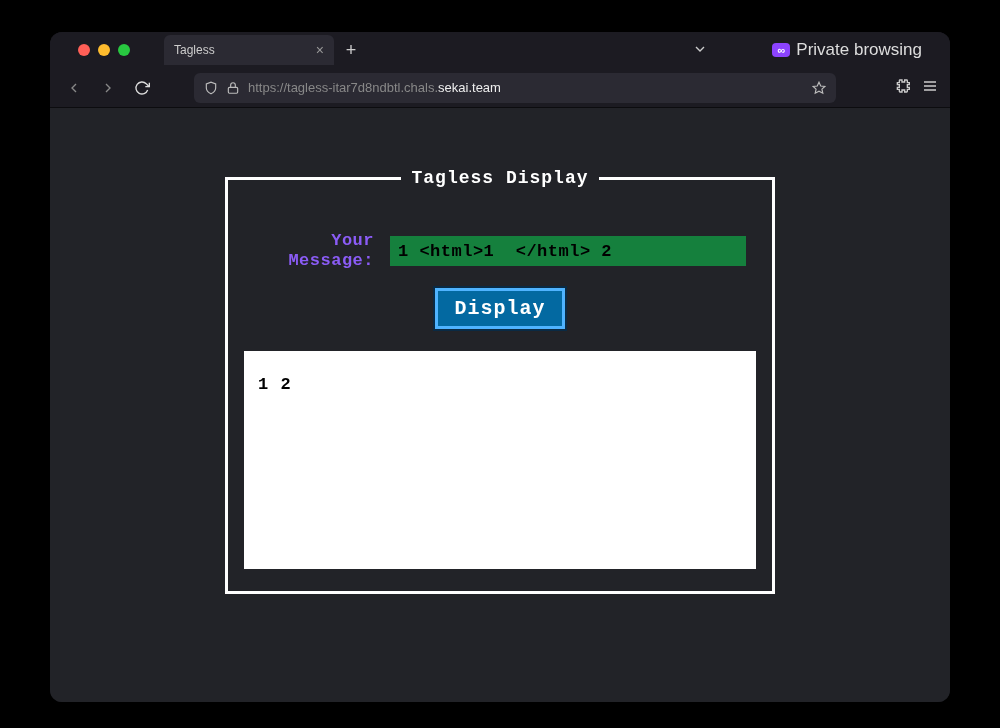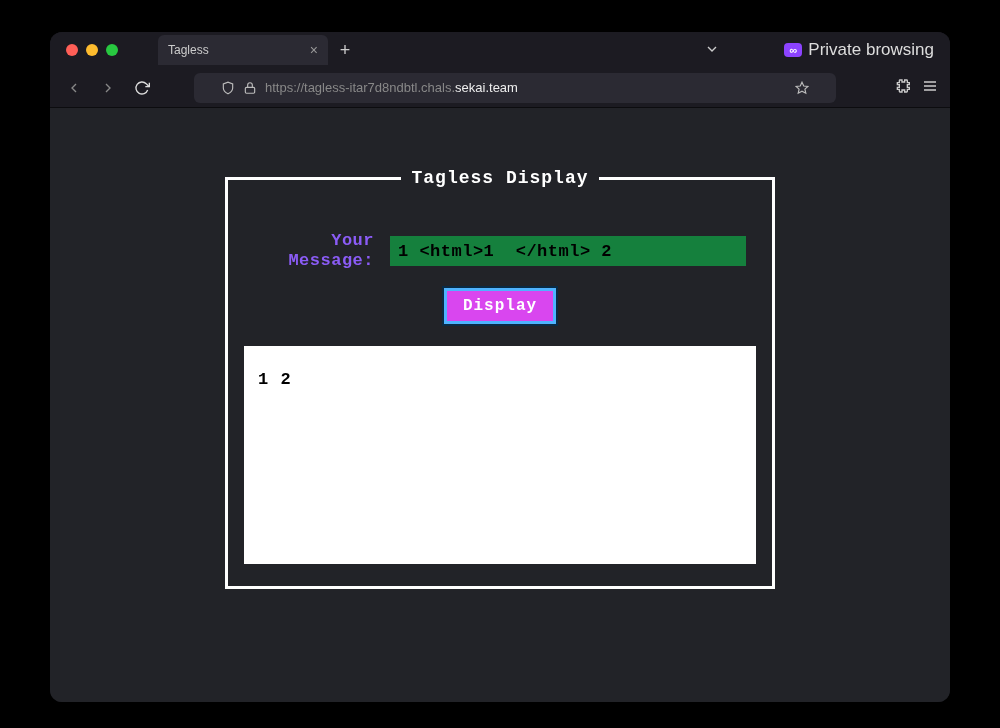--- a/index.html
+++ b/index.html
@@ -14,22 +14,22 @@
     overflow: hidden;
     box-shadow: 0 10px 40px rgba(0,0,0,0.6);
   }
   
   
   .titlebar {
     height: 36px;
     background: #1c1b22;
     display: flex;
     align-items: center;
-    padding: 0 16px;
-    gap: 20px;
+    padding: 0 28px;
+    gap: 14px;
   }
   .traffic { display: flex; gap: 8px; align-items: center; }
   .traffic span { width: 12px; height: 12px; border-radius: 50%; display:block; }
   .tl-close { background:#ff5f57; }
   .tl-min { background:#febc2e; }
   .tl-max { background:#28c840; }
   
   .tabs { display:flex; align-items:center; margin-left: 20px; height:100%; gap:4px;}
   .tab {
     background:#2b2a33;
@@ -70,21 +70,21 @@
   .nav-btn.enabled{ color:#ddd;}
   .nav-btn svg{ width:16px;height:16px; stroke:currentColor; fill:none; stroke-width:2;}
   
   .urlbar {
     flex:1;
     background:#2b2a33;
     height:30px;
     border-radius:6px;
     display:flex;
     align-items:center;
-    padding:0 27px;
+    padding:0 10px;
     gap:8px;
     color:#bbb;
     font-size:13px;
     margin:0 50px 0 30px;
   }
   .url-display { flex:1; white-space:nowrap; overflow:hidden; }
   .url-dim{ color:#888;}
   .url-bright{ color:#eee;}
   .shield,.lock,.star{ color:#bbb; display:flex;}
   .shield svg,.lock svg,.star svg{ width:14px;height:14px;}
@@ -147,27 +147,27 @@
     font-family:'Courier New',monospace;
     font-weight:bold;
     font-size:17px;
     padding:2px 8px;
     color:#000;
     letter-spacing:0.5px;
   }
   
   .btn-row{ display:flex; justify-content:center; margin-bottom:22px;}
   .display-btn{
-    background:#d946ef;
+    background:#0369a1;
     color:#fff;
     border:3px solid #4fb3ff;
     outline:2px solid #0a2a44;
     font-family:'Courier New',monospace;
     font-weight:bold;
-    font-size:16px;
+    font-size:20px;
     padding:6px 16px;
     cursor:pointer;
     letter-spacing:1px;
   }
   
   .output{
     background:#fff;
     min-height:218px;
     padding:24px 14px;
     font-family:'Courier New',monospace;

